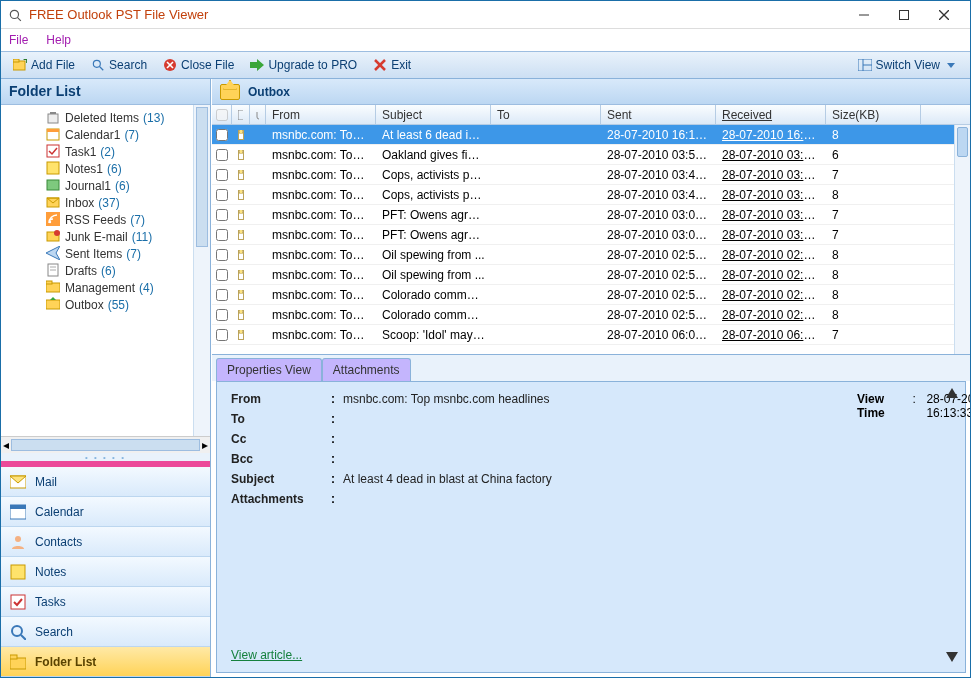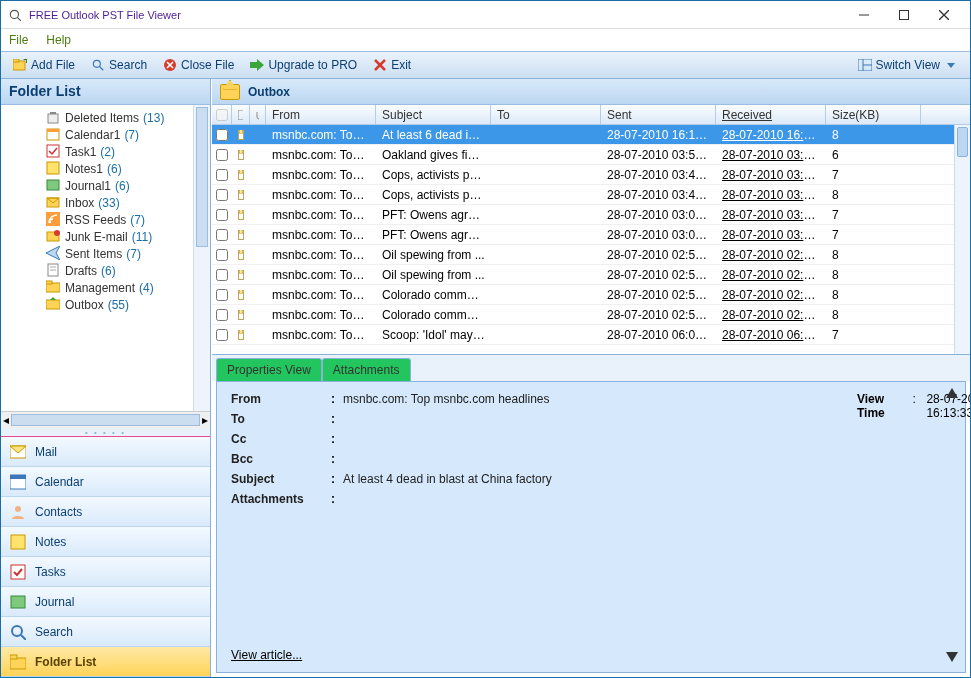--- a/index.html
+++ b/index.html
@@ -1,36 +1,36 @@
 <!DOCTYPE html>
 <html><head>
 <meta charset="utf-8">
 <style>
 * { box-sizing: border-box; margin: 0; padding: 0; font-family: "Segoe UI", Tahoma, sans-serif; font-size: 12px; }
 body { background: #fff; width: 971px; height: 678px; overflow: hidden; border: 1px solid #1a6ea8; display:flex; flex-direction:column;}
 .titlebar { height: 28px; background: #fff; display:flex; align-items:center; padding: 0 6px; border-bottom:1px solid #ddd;}
 .titlebar .icon { width:16px; height:16px; margin-right:6px; display:flex;align-items:center;justify-content:center;}
-.titlebar .title { flex:1; color:#4c1d95; font-size:11px;}
+.titlebar .title { flex:1; color:#c2410c; font-size:13px;}
 .winbtn { width:40px; height:24px; display:flex;align-items:center;justify-content:center; color:#333;}
 .menubar { height:22px; background:#fff; display:flex; align-items:center; padding:0 8px; gap:18px;}
-.menubar span { color:#4d7c0f; }
+.menubar span { color:#a21caf; }
 .toolbar { height:28px; background: linear-gradient(#e9f2fb,#ccdff3); border-top:1px solid #9dbde0; border-bottom:1px solid #8ab2da; display:flex; align-items:center; padding:0 6px; gap:4px;}
 .tbtn { display:flex; align-items:center; gap:4px; padding:2px 6px; color:#0b3f73;}
 .tbtn .ic{width:14px;height:14px;display:inline-flex;align-items:center;justify-content:center;}
 .spacer{flex:1;}
 .main{flex:1; display:flex; overflow:hidden; background:#e9f2fb;}
 .leftcol{width:210px; display:flex; flex-direction:column; border-right:1px solid #8ab2da;}
 .lp-head{height:26px; background:linear-gradient(#d8e9fa,#bcd7f2); color:#0b3f73; font-weight:bold; font-size:14px; padding:4px 8px; border-bottom:1px solid #9dbde0;}
 .tree{flex:1; background:#fff; overflow:auto; padding:3px 0; position:relative;}
 .tree-row{display:flex;align-items:flex-end; height:17px; padding-left:44px; color:#333; white-space:nowrap;}
 .tree-row .fi{width:16px;height:16px;margin-right:4px;display:inline-flex;align-items:center;justify-content:center;}
 .tree-row .cnt{color:#1a6ea8; margin-left:4px;}
 .hscroll{height:17px;background:#f0f0f0;border-top:1px solid #ccc;display:flex;align-items:center;padding:0 2px;justify-content:space-between;}
 .decor{height:8px;text-align:center;color:#88b6df;letter-spacing:2px;font-size:8px;}
-.navlist{border-top:1px solid #ec4899;}
+.navlist{border-top:6px solid #ec4899;}
 .nav-item{height:30px;display:flex;align-items:center;gap:8px;padding:0 8px;background:linear-gradient(#f3f9ff,#d9eafb);border-bottom:1px solid #bcd6ef;color:#0b3f73;}
 .nav-item.active{background:linear-gradient(#ffe9a6,#ffd358);color:#5a4300;font-weight:bold;}
 .nav-item .ni{width:18px;height:18px;display:flex;align-items:center;justify-content:center;}
 .rightcol{flex:1; display:flex; flex-direction:column; background:#fff; border-left:1px solid #fff;}
 .rp-head{height:26px; background:linear-gradient(#d8e9fa,#bcd7f2); display:flex; align-items:center; gap:8px; padding:0 8px; color:#0b3f73; font-weight:bold; font-size:14px; border-bottom:1px solid #9dbde0;}
 .rp-head .ri{background:#ffd358;width:20px;height:16px;border:1px solid #c99a00;border-radius:2px;position:relative;}
 .rp-head .ri::after{content:"";position:absolute;top:-5px;left:2px;right:2px;height:8px;background:#ffd358;border:1px solid #c99a00;clip-path:polygon(0 100%,50% 0,100% 100%);}
 .grid{flex:0 0 250px; display:flex; flex-direction:column; border-bottom:1px solid #8ab2da; overflow:hidden;position:relative;}
 .gh{height:20px;background:linear-gradient(#fafdff,#dce9f7);display:flex;border-bottom:1px solid #b5cce4;}
 .gh .c{border-right:1px solid #b5cce4;padding:2px 6px;color:#333;display:flex;align-items:center;}
@@ -43,30 +43,30 @@
 .c.att{width:16px;flex:none;}
 .c.from{width:110px;flex:none;}
 .c.subj{width:115px;flex:none;}
 .c.to{width:110px;flex:none;}
 .c.sent{width:115px;flex:none;}
 .c.recv{width:110px;flex:none;text-decoration:underline;}
 .c.size{width:95px;flex:none;}
 .vscr{width:16px;position:absolute;right:0;top:20px;bottom:0;background:#eef4fb;border-left:1px solid #cbdef0;}
 .vscr .th{position:absolute;left:2px;right:2px;top:2px;height:30px;background:#bcd7f2;border:1px solid #8ab2da;border-radius:2px;}
 .tabs{height:26px;display:flex;align-items:flex-end;padding:4px 4px 0;background:#e9f2fb;gap:0px;}
-.tab{padding:4px 10px;border:1px solid #8ab2da;border-bottom:none;background:#22c55e;color:#333;border-top-left-radius:3px;border-top-right-radius:3px;}
+.tab{padding:4px 10px;border:1px solid #8ab2da;border-bottom:none;background:#c4b5fd;color:#333;border-top-left-radius:3px;border-top-right-radius:3px;}
 .tab.active{background:#d6e8fb;font-weight:normal;}
 .preview{flex:1;background:#d6e8fb;border:1px solid #8ab2da;margin:0 4px 4px;padding:10px 14px;display:flex;flex-direction:column;gap:6px;position:relative;}
 .prow{display:flex;}
 .prow .k{width:100px;font-weight:bold;color:#222;}
 .prow .colon{width:12px;font-weight:bold;}
 .prow .v{flex:1;color:#222;}
 .dtcol{position:absolute;left:640px;top:10px;display:flex;}
 .dtcol .k{font-weight:bold;width:80px;}
-.viewart{margin-top:auto;color:#000000;text-decoration:underline;padding-top:30px;}
+.viewart{margin-top:auto;color:#15803d;text-decoration:underline;padding-top:30px;}
 .pvscr{position:absolute;right:4px;top:0;bottom:4px;width:18px;display:flex;flex-direction:column;justify-content:space-between;padding:6px 0;}
 .pvscr svg{margin:0 auto;}
 input[type=checkbox]{width:12px;height:12px;}
 .env{width:16px;height:10px;background:#fff;border:1px solid #bba35a;position:relative;}
 .env.op::before{content:"";position:absolute;top:-6px;left:0;right:0;height:7px;background:#fde37f;border:1px solid #bba35a;clip-path:polygon(0 100%,50% 0,100% 100%);}
 .env.op.sel{background:#fff;}
 .vline{position:absolute;right:0;top:0;bottom:0;width:17px;background:#eef4fb;border-left:1px solid #cbdef0;}
 </style>
 </head>
 <body>
@@ -221,21 +221,21 @@
           <span class="cnt">  (6)</span>
         </div>
         <div class="tree-row">
           <span class="fi">
             <svg width="14" height="14">
               <rect x="1" y="3" width="12" height="9" fill="#ffd358" stroke="#c99a00"></rect>
               <polygon points="1,3 7,8 13,3" fill="none" stroke="#c99a00"></polygon>
             </svg>
           </span>
           <span>Inbox</span>
-          <span class="cnt">  (33)</span>
+          <span class="cnt">  (37)</span>
         </div>
         <div class="tree-row">
           <span class="fi">
             <svg width="14" height="14">
               <rect width="14" height="14" fill="#ff9d3a"></rect>
               <path d="M3 11a8 8 0 0 1 8-8M3 11a4 4 0 0 1 4-4" fill="none" stroke="#fff" stroke-width="1.5"></path>
               <circle cx="4" cy="10" r="1.2" fill="#fff"></circle>
             </svg>
           </span>
           <span>RSS Feeds</span>
@@ -338,28 +338,20 @@
           <span>Notes</span>
         </div>
         <div class="nav-item">
           <span class="ni">
             <svg width="16" height="16">
               <rect x="1" y="1" width="14" height="14" fill="#fff" stroke="#c33"></rect>
               <path d="M4 8l3 3 5-6" fill="none" stroke="#c33" stroke-width="2"></path>
             </svg>
           </span>
           <span>Tasks</span>
-        </div>
-        <div class="nav-item">
-          <span class="ni">
-            <svg width="16" height="16">
-              <rect x="1" y="2" width="14" height="12" fill="#7ec97e" stroke="#3a8a3a"></rect>
-            </svg>
-          </span>
-          <span>Journal</span>
         </div>
         <div class="nav-item">
           <span class="ni">
             <svg width="16" height="16">
               <circle cx="7" cy="7" r="5" fill="none" stroke="#3a78b8" stroke-width="2"></circle>
               <line x1="11" y1="11" x2="16" y2="16" stroke="#3a78b8" stroke-width="2"></line>
             </svg>
           </span>
           <span>Search</span>
         </div>

